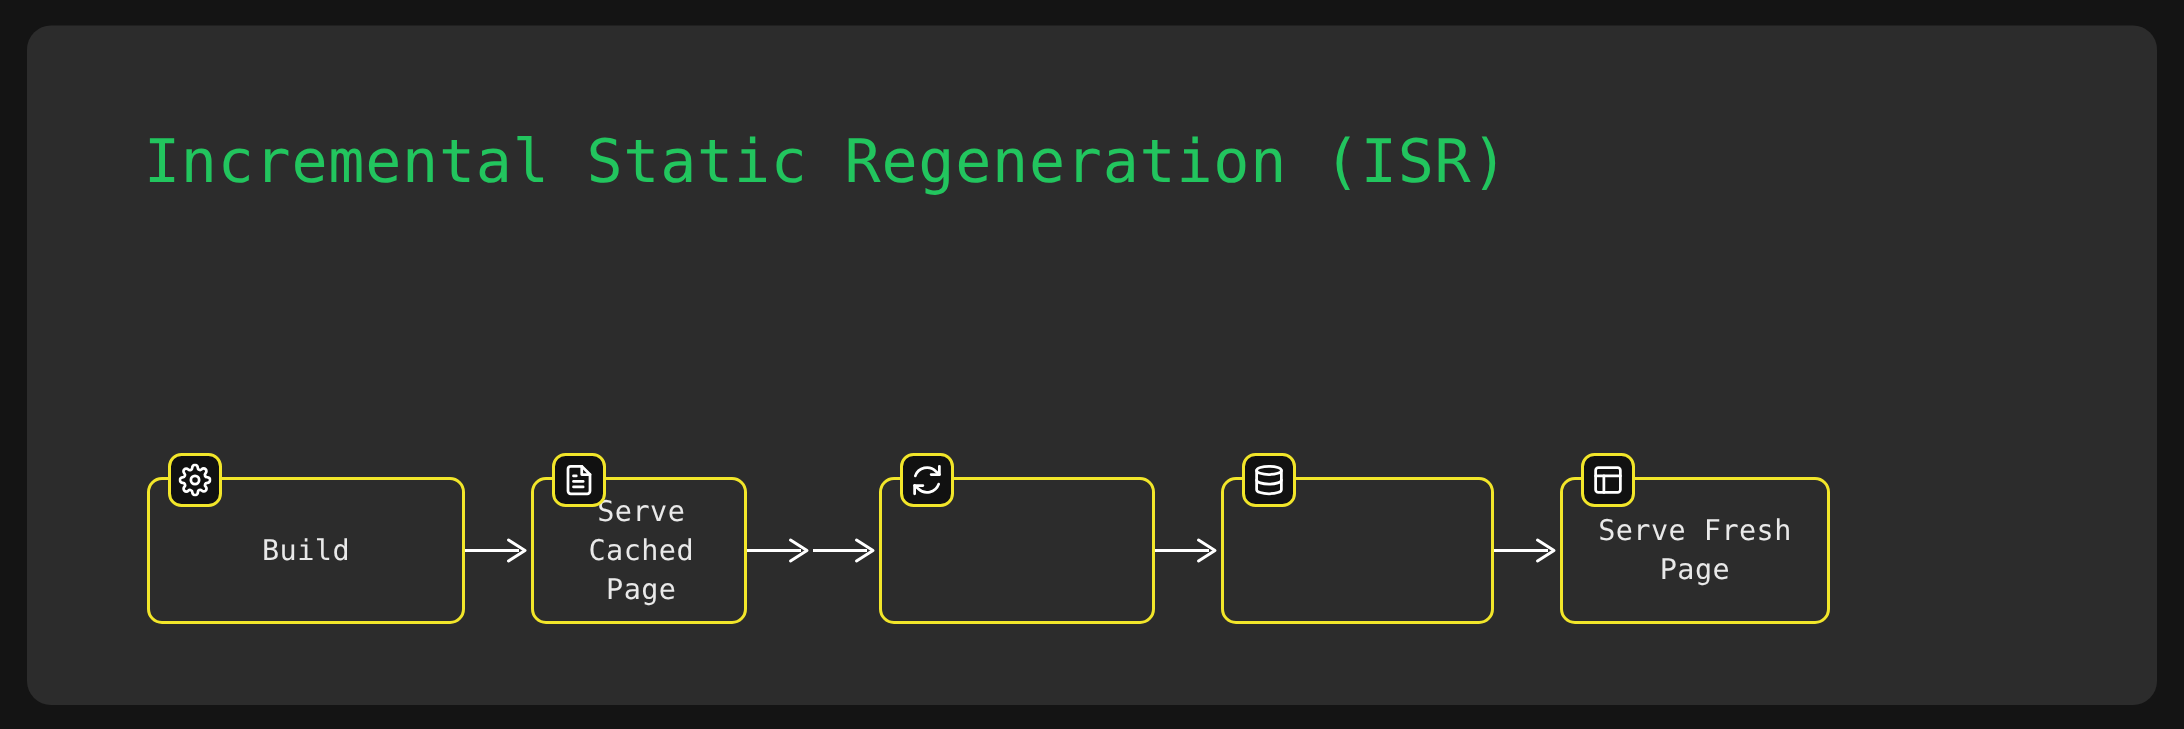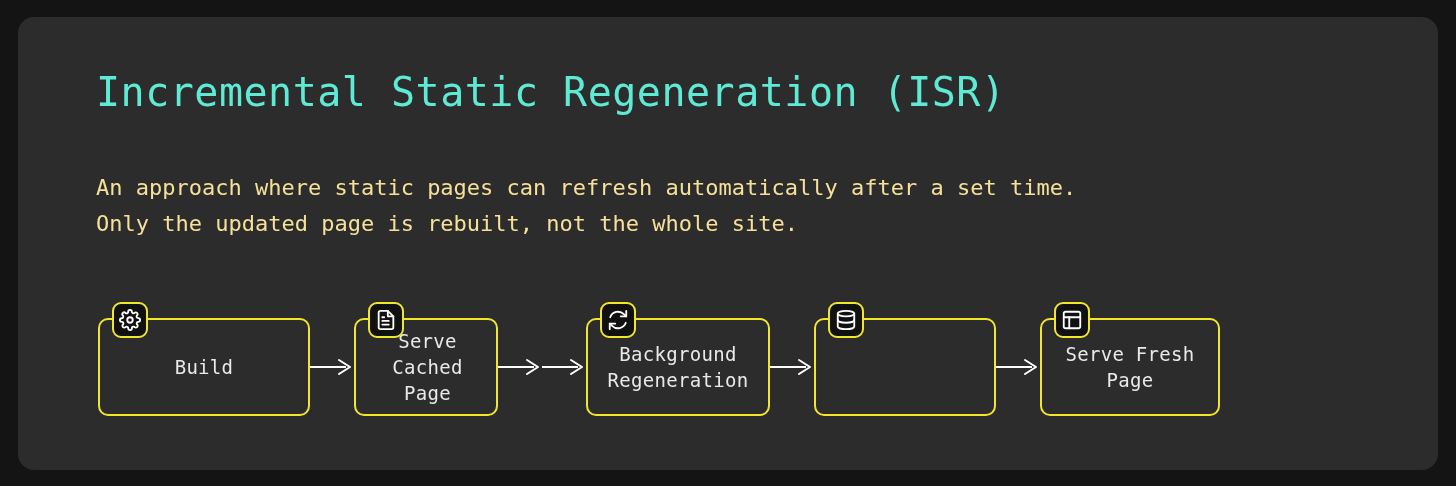--- a/index.html
+++ b/index.html
@@ -28,25 +28,25 @@
     width: 1420px;
     height: 453px;
     background: #2c2c2c;
     border-radius: 16px;
     box-sizing: border-box;
   }
 
   #title {
     position: absolute;
     left: 78px;
-    top: 48px;
+    top: 64px;
     font-size: 40px;
     line-height: 54px;
     letter-spacing: 0.5px;
-    color: #5eead4;
+    color: #22c55e;
     white-space: nowrap;
     font-weight: 400;
   }
 
   #description {
     position: absolute;
     left: 78px;
     top: 153px;
     font-size: 22px;
     line-height: 36px;
@@ -128,22 +128,20 @@
   .n5 { width: 180px; }
 </style>
 </head>
 <body>
 
 <div id="canvas">
   <div id="card">
 
     <div id="title">Incremental Static Regeneration (ISR)</div>
 
-    <div id="description">An approach where static pages can refresh automatically after a set time.
-Only the updated page is rebuilt, not the whole site.</div>
 
     <div id="flow">
 
       <div class="node n0">
         <div class="badge">
           <svg width="22" height="22" viewBox="0 0 24 24" fill="none" stroke="#ffffff" stroke-width="2" stroke-linecap="round" stroke-linejoin="round">
             <circle cx="12" cy="12" r="3"></circle>
             <path d="M19.4 15a1.65 1.65 0 0 0 .33 1.82l.06.06a2 2 0 1 1-2.83 2.83l-.06-.06a1.65 1.65 0 0 0-1.82-.33 1.65 1.65 0 0 0-1 1.51V21a2 2 0 0 1-4 0v-.09A1.65 1.65 0 0 0 9 19.4a1.65 1.65 0 0 0-1.82.33l-.06.06a2 2 0 1 1-2.83-2.83l.06-.06a1.65 1.65 0 0 0 .33-1.82 1.65 1.65 0 0 0-1.51-1H3a2 2 0 0 1 0-4h.09A1.65 1.65 0 0 0 4.6 9a1.65 1.65 0 0 0-.33-1.82l-.06-.06a2 2 0 1 1 2.83-2.83l.06.06a1.65 1.65 0 0 0 1.82.33H9a1.65 1.65 0 0 0 1-1.51V3a2 2 0 0 1 4 0v.09a1.65 1.65 0 0 0 1 1.51 1.65 1.65 0 0 0 1.82-.33l.06-.06a2 2 0 1 1 2.83 2.83l-.06.06a1.65 1.65 0 0 0-.33 1.82V9a1.65 1.65 0 0 0 1.51 1H21a2 2 0 0 1 0 4h-.09a1.65 1.65 0 0 0-1.51 1z"></path>
           </svg>
         </div>
@@ -188,22 +186,20 @@
 
       <div class="node n3">
         <div class="badge">
           <svg width="22" height="22" viewBox="0 0 24 24" fill="none" stroke="#ffffff" stroke-width="2" stroke-linecap="round" stroke-linejoin="round">
             <polyline points="21 2 21 8 15 8"></polyline>
             <polyline points="3 22 3 16 9 16"></polyline>
             <path d="M20.49 15a9 9 0 0 1-14.85 3.36L3 16"></path>
             <path d="M3.51 9a9 9 0 0 1 14.85-3.36L21 8"></path>
           </svg>
         </div>
-        <div class="node-label">Background
-Regeneration</div>
       </div>
 
       <div class="arrow">
         <svg width="44" height="20" viewBox="0 0 44 20">
           <line x1="0" y1="10" x2="36" y2="10" stroke="#ffffff" stroke-width="2"></line>
           <polyline points="29,3 40,10 29,17" fill="none" stroke="#ffffff" stroke-width="2" stroke-linecap="round" stroke-linejoin="round"></polyline>
         </svg>
       </div>
 
       <div class="node n4">

